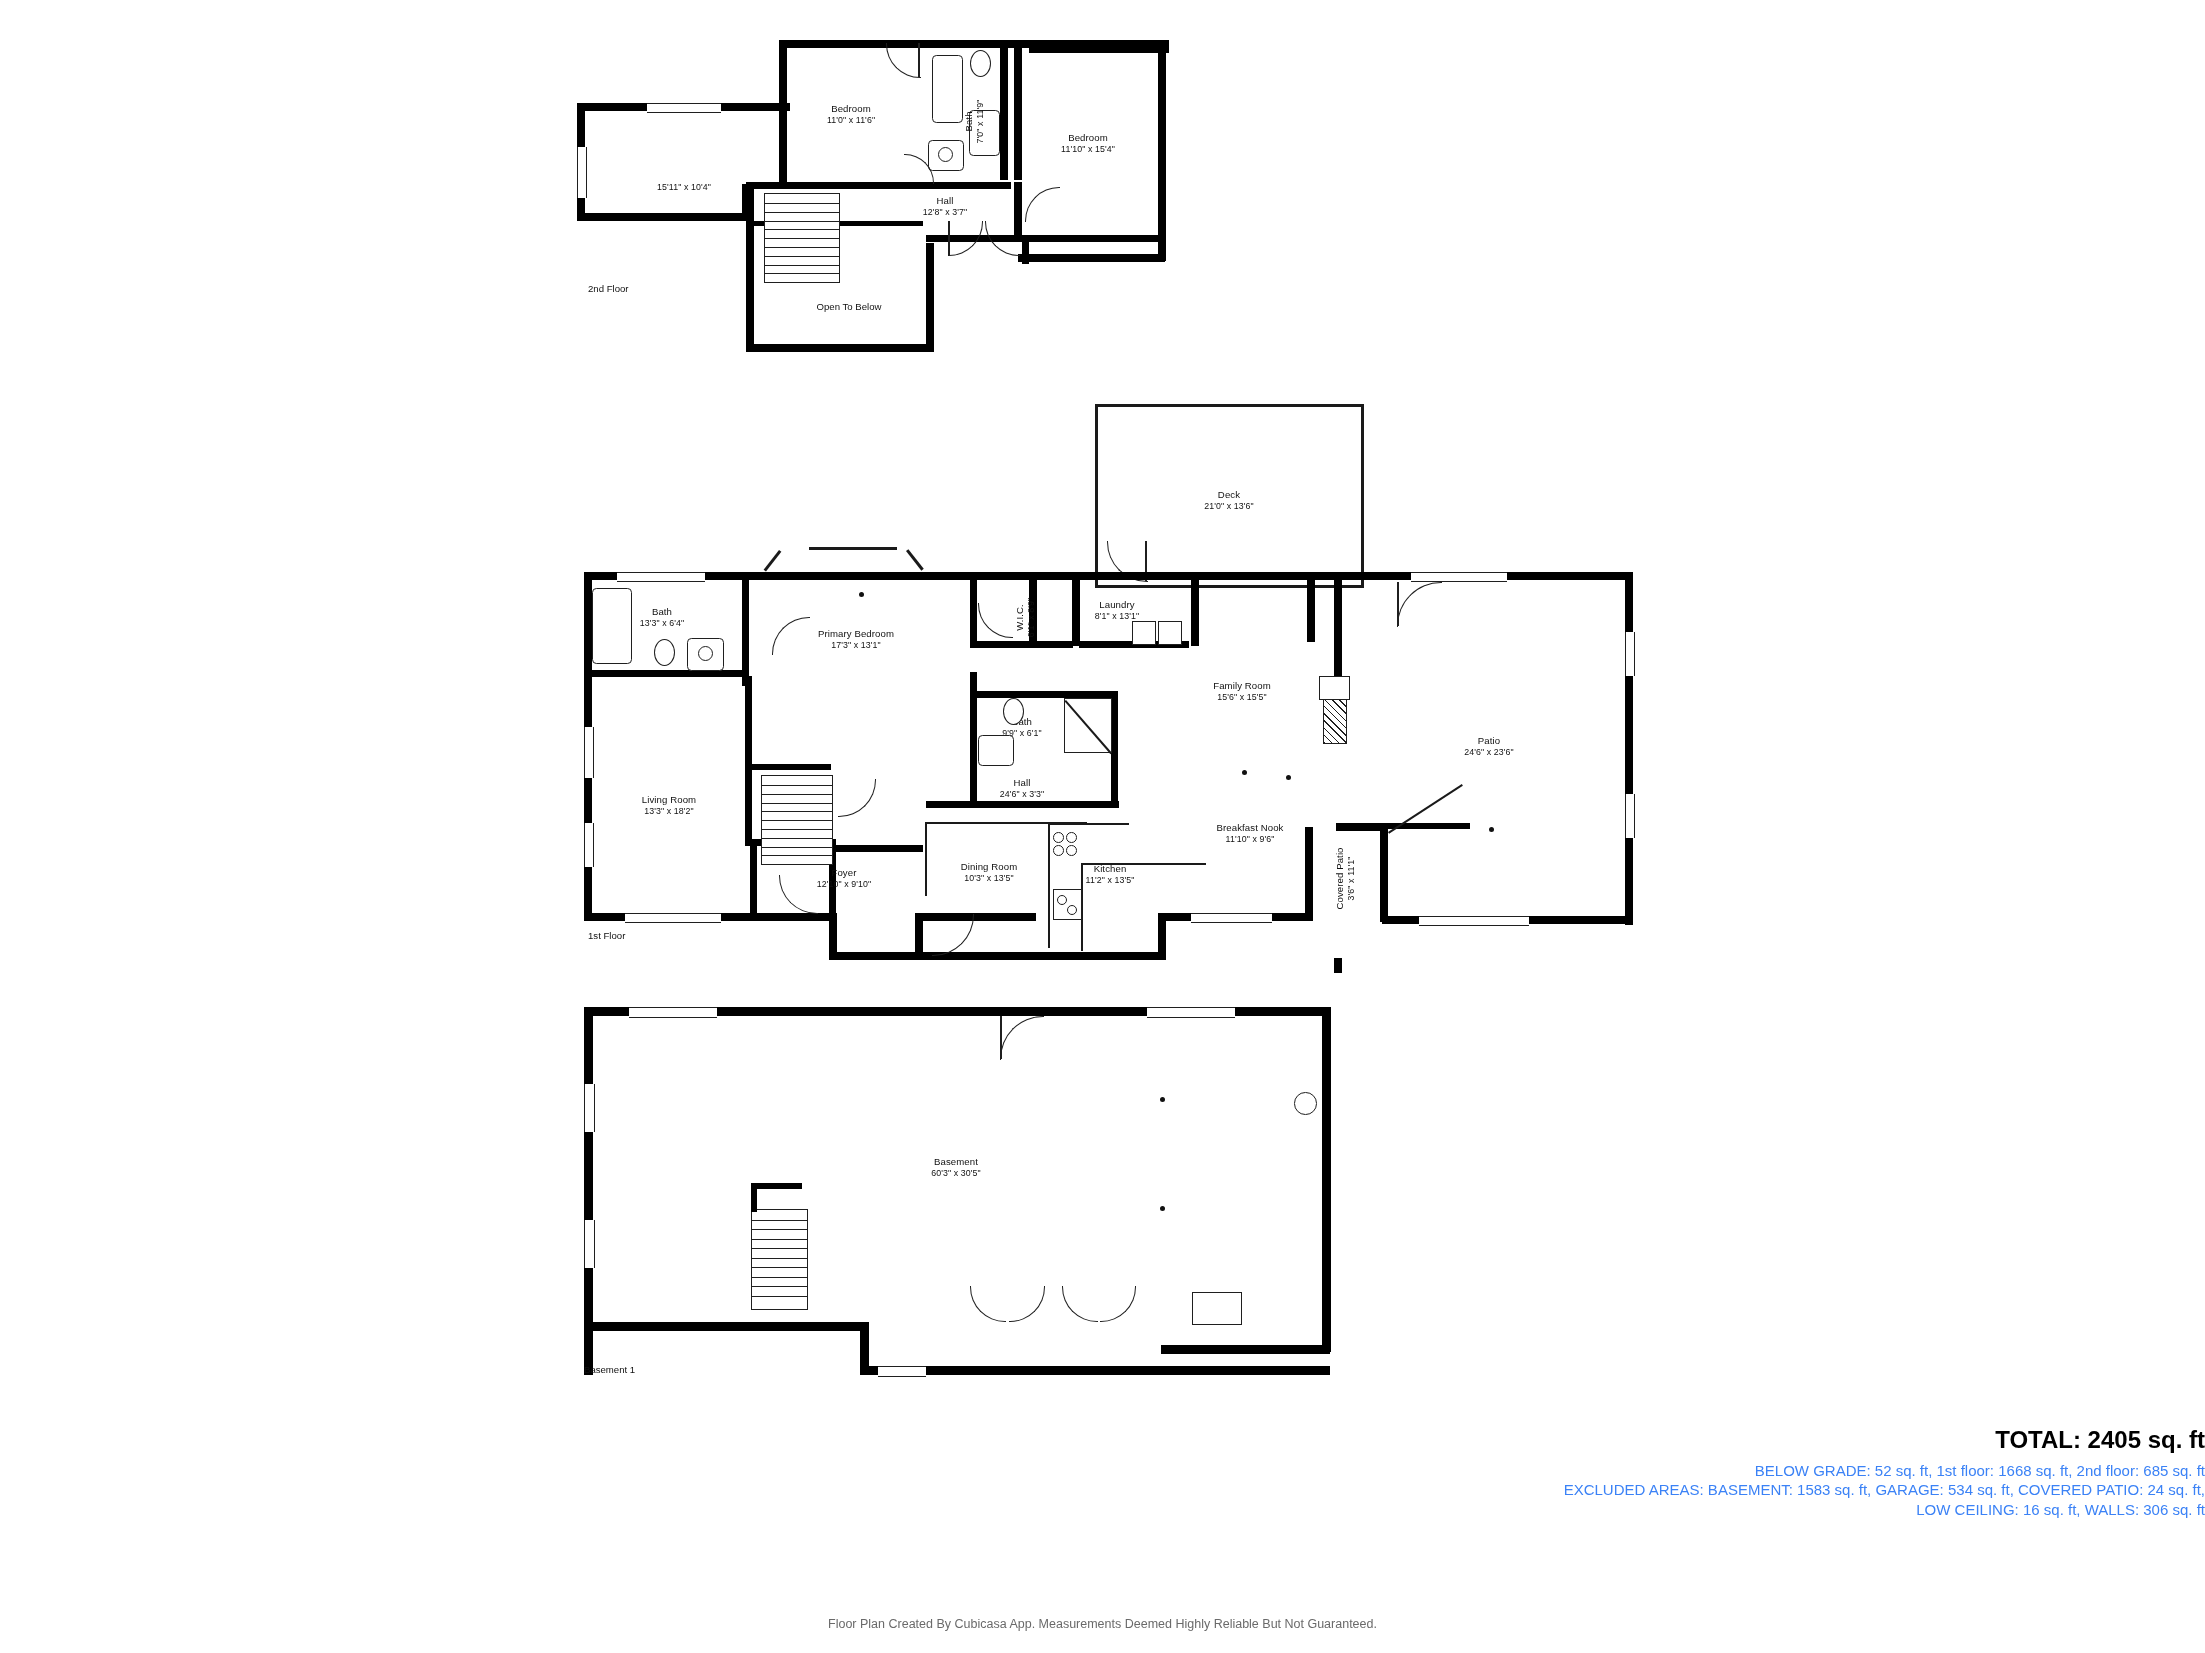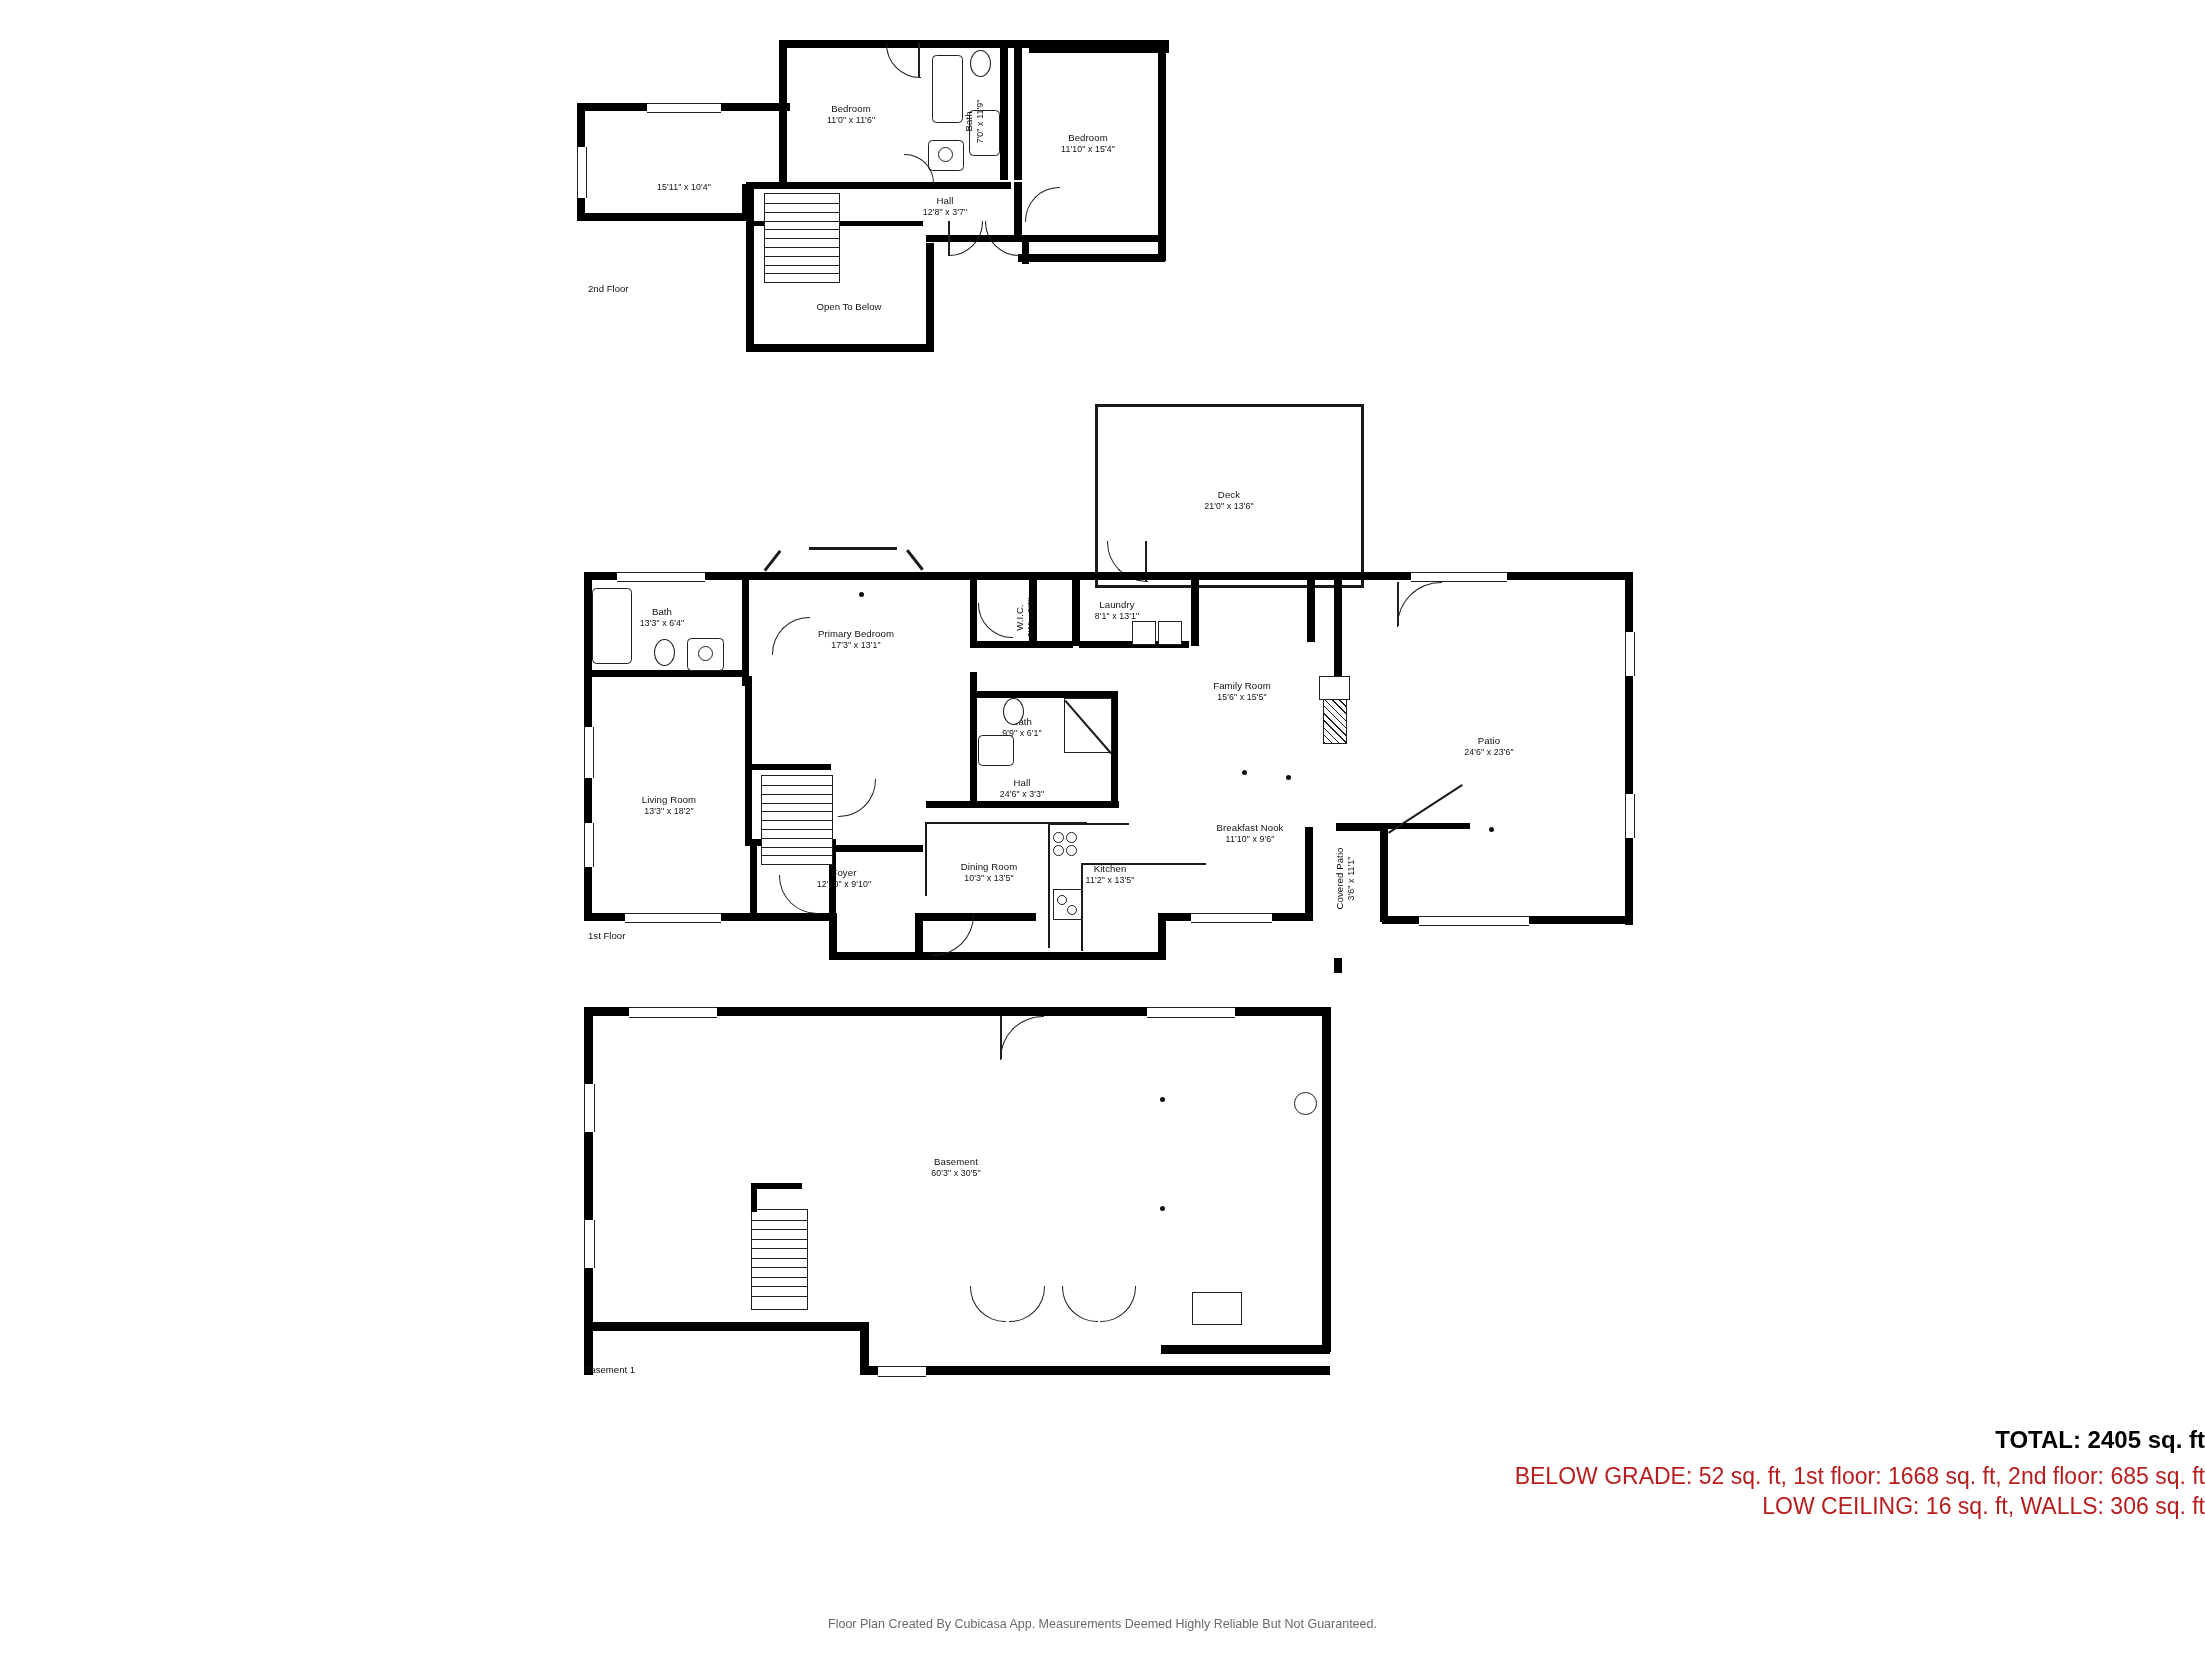--- a/index.html
+++ b/index.html
@@ -128,23 +128,23 @@
     width: 2205px;
     text-align: right;
   }
   #summary .total {
     font-size: 24px;
     font-weight: bold;
     margin-bottom: 6.6px;
     color: #000;
   }
   #summary .line {
-    font-size: 23px;
+    font-size: 15px;
     line-height: 1.32;
-    color: #b91c1c;
+    color: #3b82f6;
   }
   #credit {
     position: absolute;
     left: 0;
     top: 1617px;
     width: 2205px;
     text-align: center;
     font-size: 12.5px;
     color: #6a6a6a;
   }
@@ -479,18 +479,19 @@
       <span class="nm">Basement</span>
       <span class="dim">60'3" x 30'5"</span>
     </div>
 
     <div class="floor-tag" style="left:584px;top:379px;">Basement 1</div>
   </div>
 
   <div id="summary">
     <div class="total">TOTAL: 2405 sq. ft</div>
     <div class="line">BELOW GRADE: 52 sq. ft, 1st floor: 1668 sq. ft, 2nd floor: 685 sq. ft</div>
+    <div class="line">EXCLUDED AREAS: BASEMENT: 1583 sq. ft, GARAGE: 534 sq. ft, COVERED PATIO: 24 sq. ft,</div>
     <div class="line">LOW CEILING: 16 sq. ft, WALLS: 306 sq. ft</div>
   </div>
 
   <div id="credit">Floor Plan Created By Cubicasa App. Measurements Deemed Highly Reliable But Not Guaranteed.</div>
 </div>
 
 
 </body></html>

